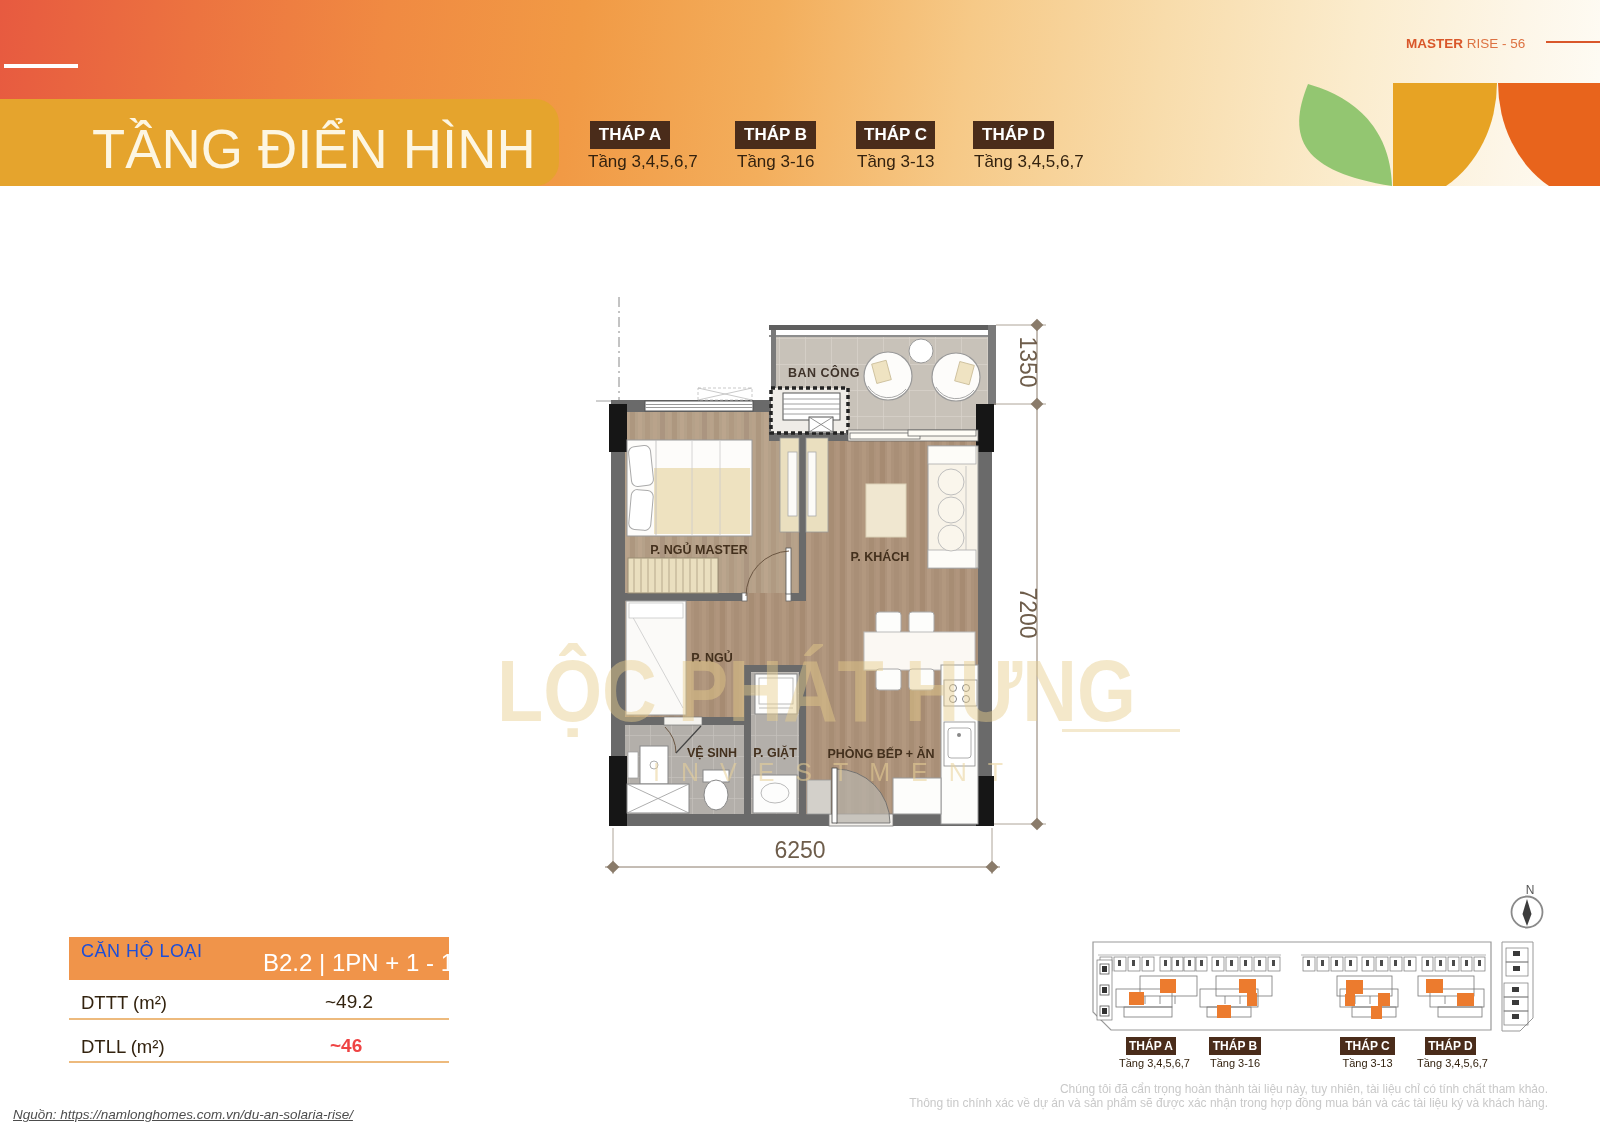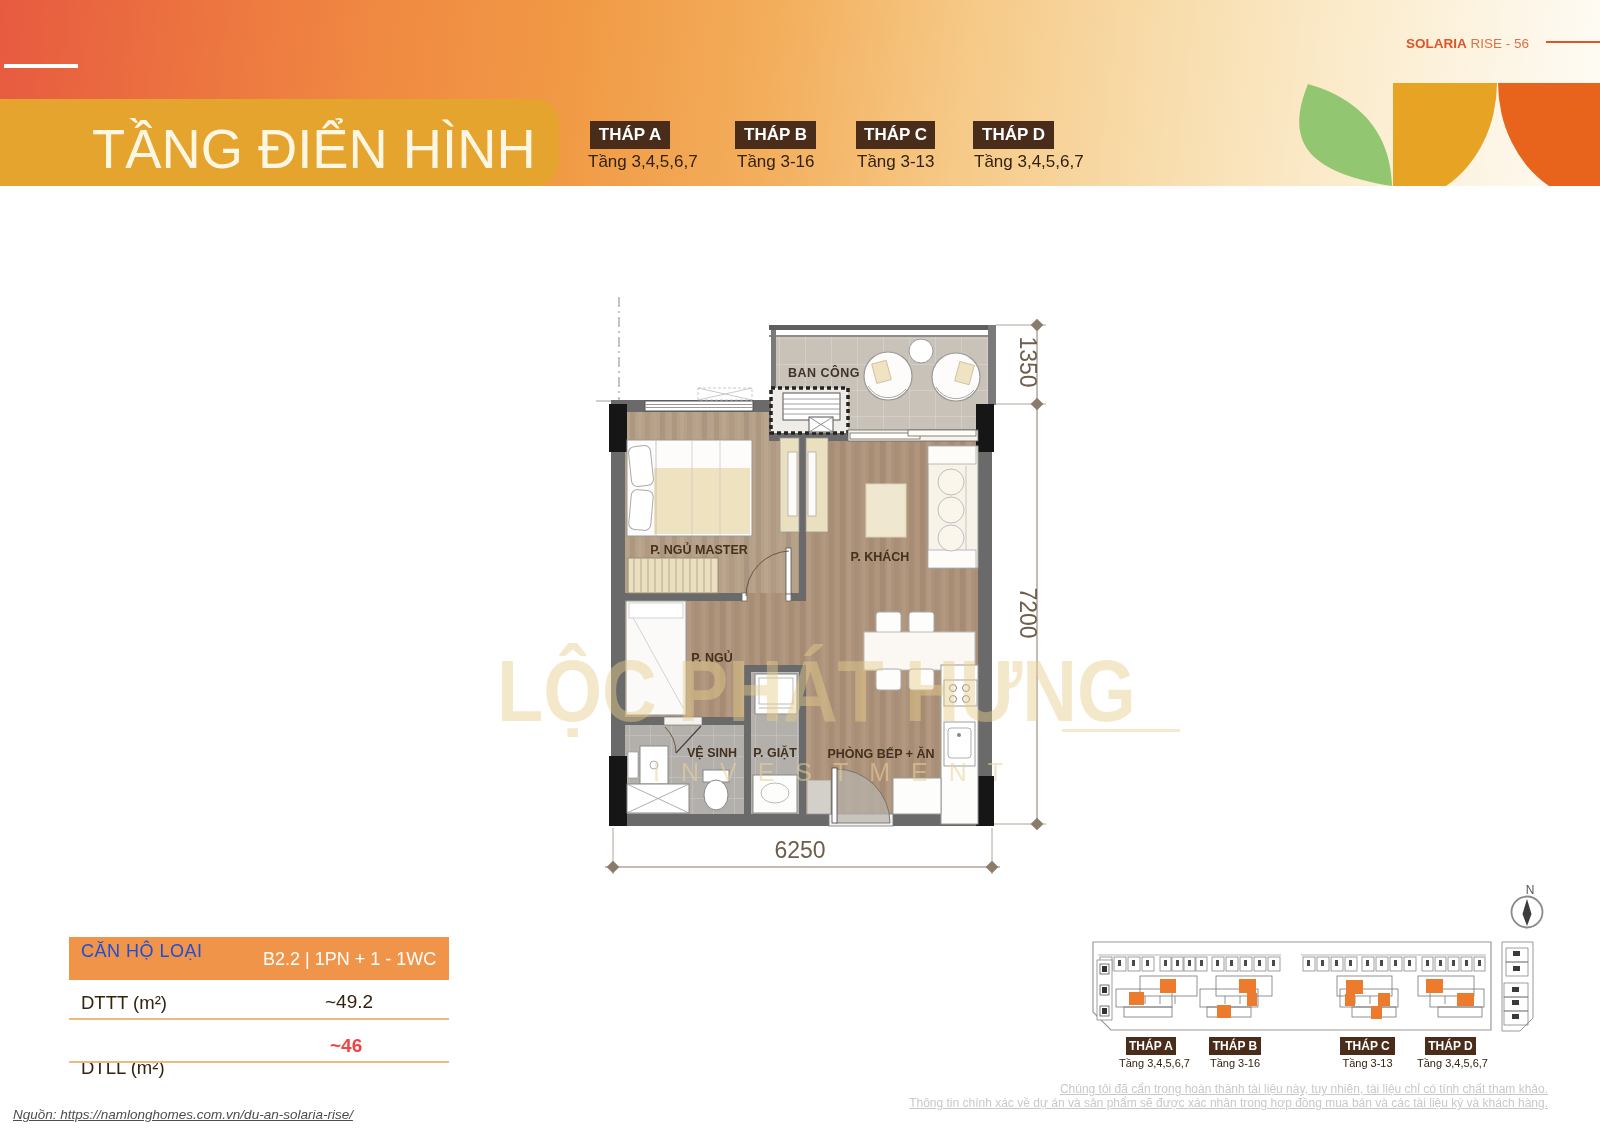--- a/index.html
+++ b/index.html
@@ -31,21 +31,21 @@
   <div class="abs" style="left:737px;top:152px;font-size:17px;color:#33220f;white-space:nowrap;">Tầng 3-16</div>
 
   <div class="abs" style="left:856px;top:121px;width:79px;height:28px;background:#4a2c1a;color:#fff;font-size:17px;font-weight:bold;text-align:center;line-height:28px;">THÁP C</div>
 
   <div class="abs" style="left:857px;top:152px;font-size:17px;color:#33220f;white-space:nowrap;">Tầng 3-13</div>
 
   <div class="abs" style="left:973px;top:121px;width:81px;height:28px;background:#4a2c1a;color:#fff;font-size:17px;font-weight:bold;text-align:center;line-height:28px;">THÁP D</div>
 
   <div class="abs" style="left:974px;top:152px;font-size:17px;color:#33220f;white-space:nowrap;">Tầng 3,4,5,6,7</div>
 
-  <div class="abs" style="left:1406px;top:36px;font-size:13.5px;color:#dd7242;white-space:nowrap;"><b style="color:#d9572a;">SOLARIA</b> RISE - 56</div>
+  <div class="abs" style="left:1406px;top:36px;font-size:13.5px;color:#dd7242;white-space:nowrap;"><b style="color:#d9572a;">MASTER</b> RISE - 56</div>
 
   <div class="abs" style="left:1546px;top:41px;width:54px;height:2px;background:#d9572a;"></div>
 
   <svg class="abs" style="left:0;top:0;" width="1600" height="200" viewBox="0 0 1600 200">
 
     <g>
         <path d="M 1308 84 C 1286 138 1302 172 1392 186 C 1390 124 1350 96 1308 84 Z" fill="#93c671"></path>
       </g>
 
     <g>
@@ -575,29 +575,29 @@
   <div class="abs" style="left:497px;top:640px;font-size:88px;font-weight:bold;color:rgba(231,204,140,0.46);white-space:nowrap;transform:scaleX(0.86);transform-origin:left;">LỘC PHÁT HƯNG</div>
 
   <div class="abs" style="left:653px;top:722px;font-size:25px;color:rgba(233,210,152,0.55);letter-spacing:21px;white-space:nowrap;margin-top:36px;">INVESTMENT</div>
 
   <div class="abs" style="left:1062px;top:729px;width:118px;height:3px;background:rgba(233,210,152,0.48);"></div>
 
   <div class="abs" style="left:69px;top:937px;width:380px;height:43px;background:#f0944a;"></div>
 
   <div class="abs" style="left:81px;top:941px;font-size:18px;color:#1d4ed8;letter-spacing:0.5px;">CĂN HỘ LOẠI</div>
 
-  <div class="abs" style="left:263px;top:949px;font-size:18px;color:#ffffff;white-space:nowrap;">B2.2 | 1PN + 1 - 1WC</div>
+  <div class="abs" style="left:263px;top:949px;font-size:24px;color:#ffffff;white-space:nowrap;">B2.2 | 1PN + 1 - 1WC</div>
 
   <div class="abs" style="left:81px;top:992px;font-size:18.5px;color:#33230f;">DTTT (m²)</div>
 
   <div class="abs" style="left:325px;top:991px;font-size:19px;font-weight:normal;color:#33230f;">~49.2</div>
 
   <div class="abs" style="left:69px;top:1018px;width:380px;height:2px;background:#edba7d;"></div>
 
-  <div class="abs" style="left:81px;top:1036px;font-size:18.5px;color:#33230f;margin-top:21px;">DTLL (m²)</div>
+  <div class="abs" style="left:81px;top:1036px;font-size:18.5px;color:#33230f;">DTLL (m²)</div>
 
   <div class="abs" style="left:330px;top:1035px;font-size:19px;font-weight:bold;color:#ef4444;text-align:right;">~46</div>
 
   <div class="abs" style="left:69px;top:1061px;width:380px;height:2px;background:#edba7d;"></div>
 
   <div class="abs" style="left:13px;top:1107px;font-size:13.5px;font-style:italic;color:#4c4c4c;white-space:nowrap;text-decoration:underline;">Nguồn: https://namlonghomes.com.vn/du-an-solaria-rise/</div>
 
   <div class="abs" style="left:1126px;top:1037px;width:50px;height:18px;background:#4a2c1a;color:#fff;font-size:12px;font-weight:bold;text-align:center;line-height:18px;white-space:nowrap;">THÁP A</div>
 
   <div class="abs" style="left:1119px;top:1057px;width:66px;text-align:center;font-size:11px;color:#33220f;white-space:nowrap;">Tầng 3,4,5,6,7</div>
@@ -607,15 +607,15 @@
   <div class="abs" style="left:1209px;top:1057px;width:52px;text-align:center;font-size:11px;color:#33220f;white-space:nowrap;">Tầng 3-16</div>
 
   <div class="abs" style="left:1340px;top:1037px;width:55px;height:18px;background:#4a2c1a;color:#fff;font-size:12px;font-weight:bold;text-align:center;line-height:18px;white-space:nowrap;">THÁP C</div>
 
   <div class="abs" style="left:1340px;top:1057px;width:55px;text-align:center;font-size:11px;color:#33220f;white-space:nowrap;">Tầng 3-13</div>
 
   <div class="abs" style="left:1425px;top:1037px;width:51px;height:18px;background:#4a2c1a;color:#fff;font-size:12px;font-weight:bold;text-align:center;line-height:18px;white-space:nowrap;">THÁP D</div>
 
   <div class="abs" style="left:1417px;top:1057px;width:68px;text-align:center;font-size:11px;color:#33220f;white-space:nowrap;">Tầng 3,4,5,6,7</div>
 
-  <div class="abs" style="right:52px;top:1082px;font-size:12px;color:#c9c9c9;text-align:right;line-height:14px;text-decoration:underline;">Chúng tôi đã cẩn trọng hoàn thành tài liệu này, tuy nhiên, tài liệu chỉ có tính chất tham khảo.<br>Thông tin chính xác về dự án và sản phẩm sẽ được xác nhận trong hợp đồng mua bán và các tài liệu ký và khách hàng.</div>
+  <div class="abs" style="right:52px;top:1082px;font-size:12px;color:#c9c9c9;text-align:right;line-height:14px;">Chúng tôi đã cẩn trọng hoàn thành tài liệu này, tuy nhiên, tài liệu chỉ có tính chất tham khảo.<br>Thông tin chính xác về dự án và sản phẩm sẽ được xác nhận trong hợp đồng mua bán và các tài liệu ký và khách hàng.</div>
 
 </div>
 
 </body></html>

